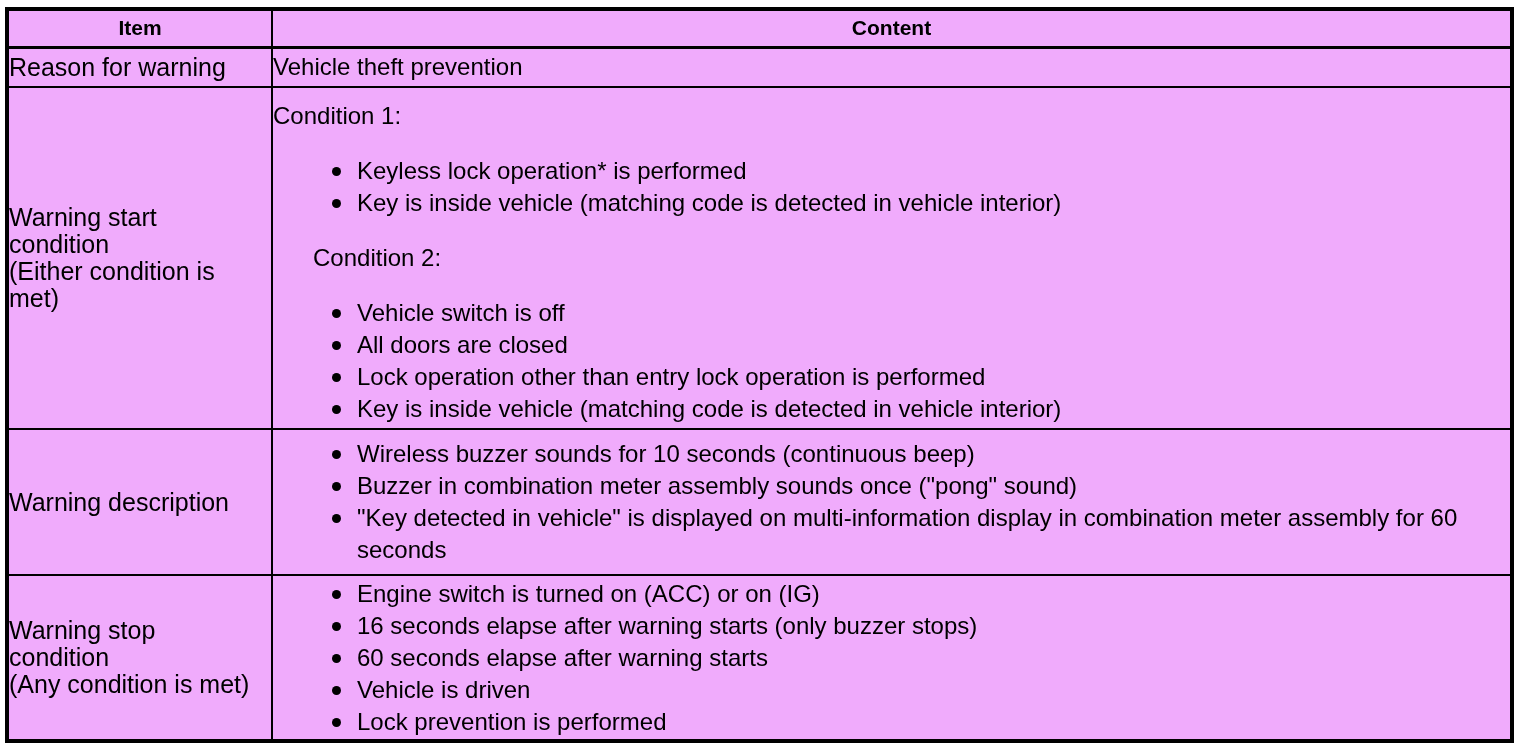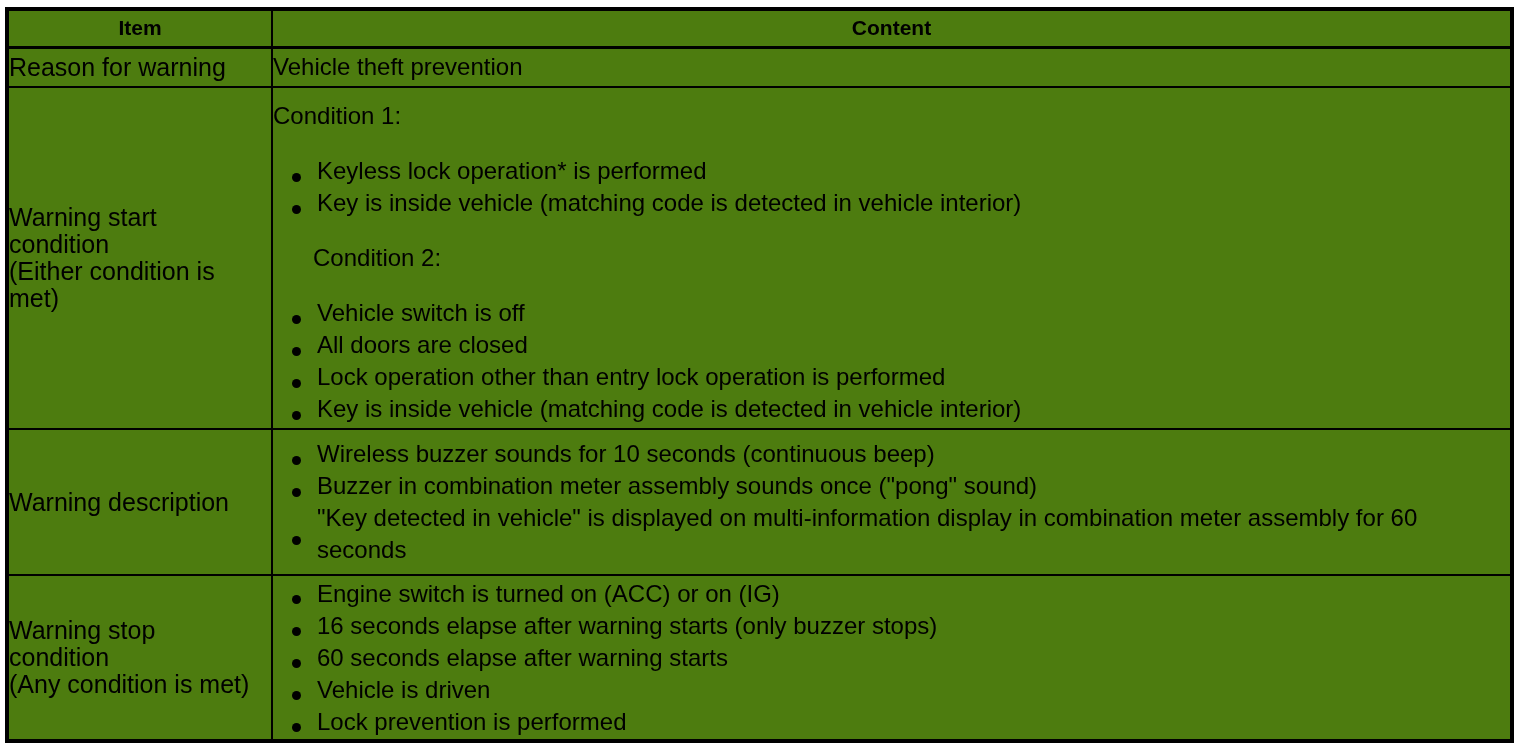--- a/index.html
+++ b/index.html
@@ -15,21 +15,21 @@
     width: 1520px; height: 748px;
     background: #ffffff;
     overflow: hidden;
   }
   table.doc-table {
     position: absolute;
     left: 5px; top: 7px;
     width: 1509px;
     border-collapse: collapse;
     table-layout: fixed;
-    background: #4d7c0f;
+    background: #f0abfc;
     border: 4px solid #000000;
   }
   table.doc-table th,
   table.doc-table td {
     border: 2px solid #000000;
     padding: 0;
   }
   tr.r-header th {
     height: 38px;
     border-bottom: 3px solid #000000;
@@ -58,22 +58,23 @@
   td.content-cell.top { vertical-align: top; padding-top: 12px; }
 
   .para { line-height: 32px; }
   .bullet-list { margin-top: 23px; }
   .para + .bullet-list { margin-top: 23px; }
   .bullet-list + .para { margin-top: 23px; padding-left: 40px; }
   td.content-cell > :first-child { margin-top: 0; }
 
   .bullet-item {
     display: flex;
-    align-items: center;
+    align-items: flex-start;
     line-height: 32px;
+    padding-left: 40px;
   }
   .dot {
     flex: none;
     width: 9px; height: 9px;
     border-radius: 50%;
     background: #000000;
     margin: 12px 16px 0 19px;
   }
   .bullet-text { white-space: pre-wrap; }
 </style>

